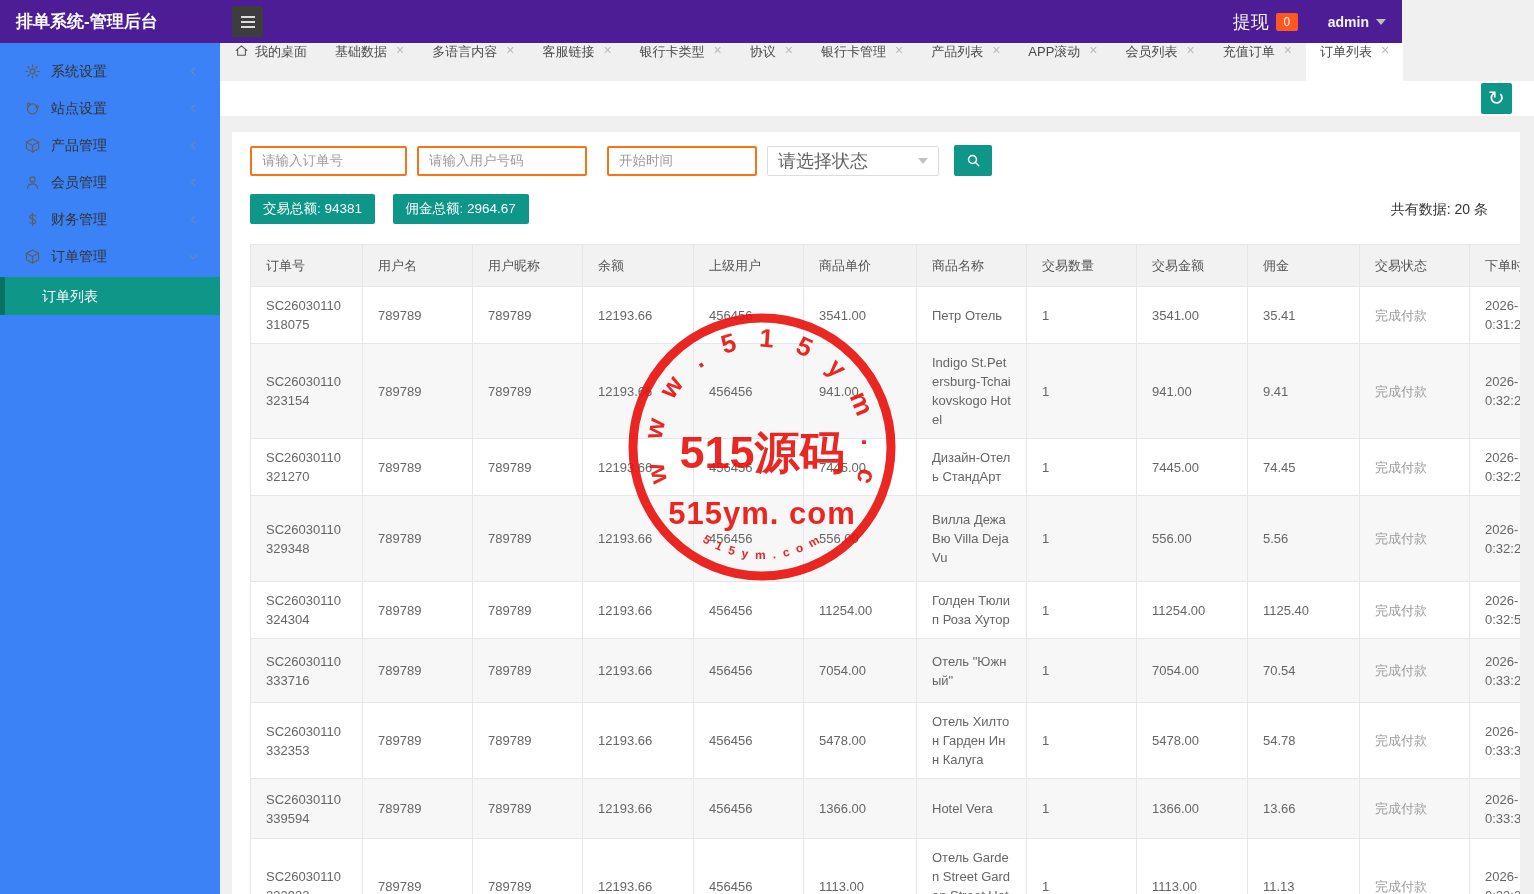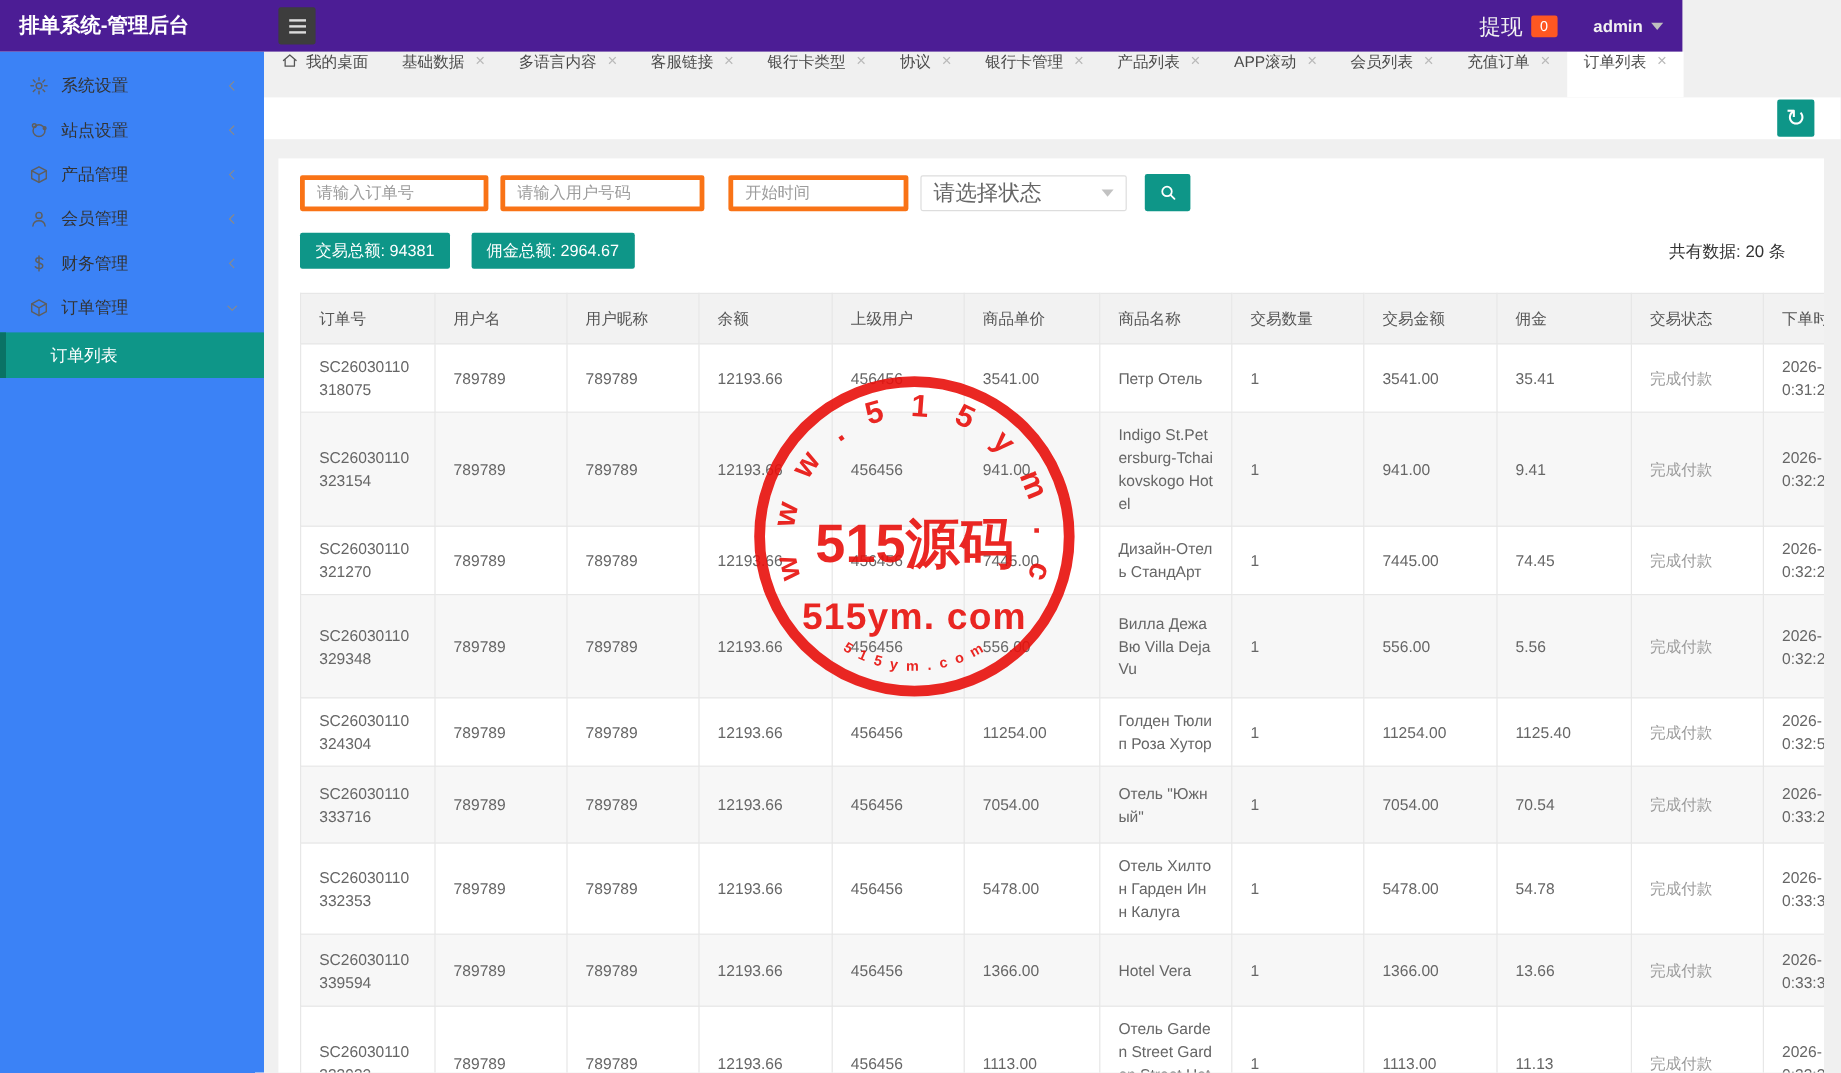--- a/index.html
+++ b/index.html
@@ -36,21 +36,21 @@
 
   
   .toolbar { position:absolute; left:220px; top:81px; width:1314px; height:35px; background:#fff; z-index:9; }
   .refresh-btn { position:absolute; right:22px; top:2px; width:31px; height:31px; background:#0e9688; color:#fff; border:none; border-radius:2px; cursor:pointer; font-size:20px; line-height:29px; font-family:"DejaVu Sans",sans-serif; }
 
   
   .main { position:absolute; left:220px; top:116px; width:1314px; bottom:0; background:#f0f0f0; }
   .card { position:absolute; left:12px; top:16px; width:1288px; height:820px; background:#fff; overflow:hidden; padding:13px 0 0 18px; }
 
   .filters { display:flex; align-items:center; }
-  .filters input { width:157px; height:30px; border:4px solid #f97316; border-radius:2px; padding:0 10px; font-size:13.5px; color:#333; outline:none; margin-right:10px; font-family:inherit; }
+  .filters input { width:157px; height:30px; border:2px solid #f97316; border-radius:2px; padding:0 10px; font-size:13.5px; color:#333; outline:none; margin-right:10px; font-family:inherit; }
   .filters input.w2 { width:170px; margin-right:20px; }
   .filters input.w3 { width:150px; }
   .filters input::placeholder { color:#9c9c9c; }
   .select { width:172px; height:30px; border:1px solid #ddd; border-radius:2px; background:#fff; display:flex; align-items:center; padding:0 10px; font-size:18px; color:#666; cursor:pointer; margin-right:15px; }
   .select .caret { border-top-color:#c2c2c2; margin-left:auto; }
   .search-btn { width:38px; height:31px; background:#0e9688; border:none; border-radius:2px; cursor:pointer; display:flex; align-items:center; justify-content:center; }
   .search-btn svg { width:17px; height:17px; stroke:#fff; fill:none; stroke-width:2.1; stroke-linecap:round; }
 
   .stats { margin-top:18px; height:30px; position:relative; }
   .stat-badge { display:inline-block; height:30px; line-height:30px; padding:0 13px; background:#0e9688; color:#fff; font-size:13.5px; border-radius:2px; margin-right:13px; }

